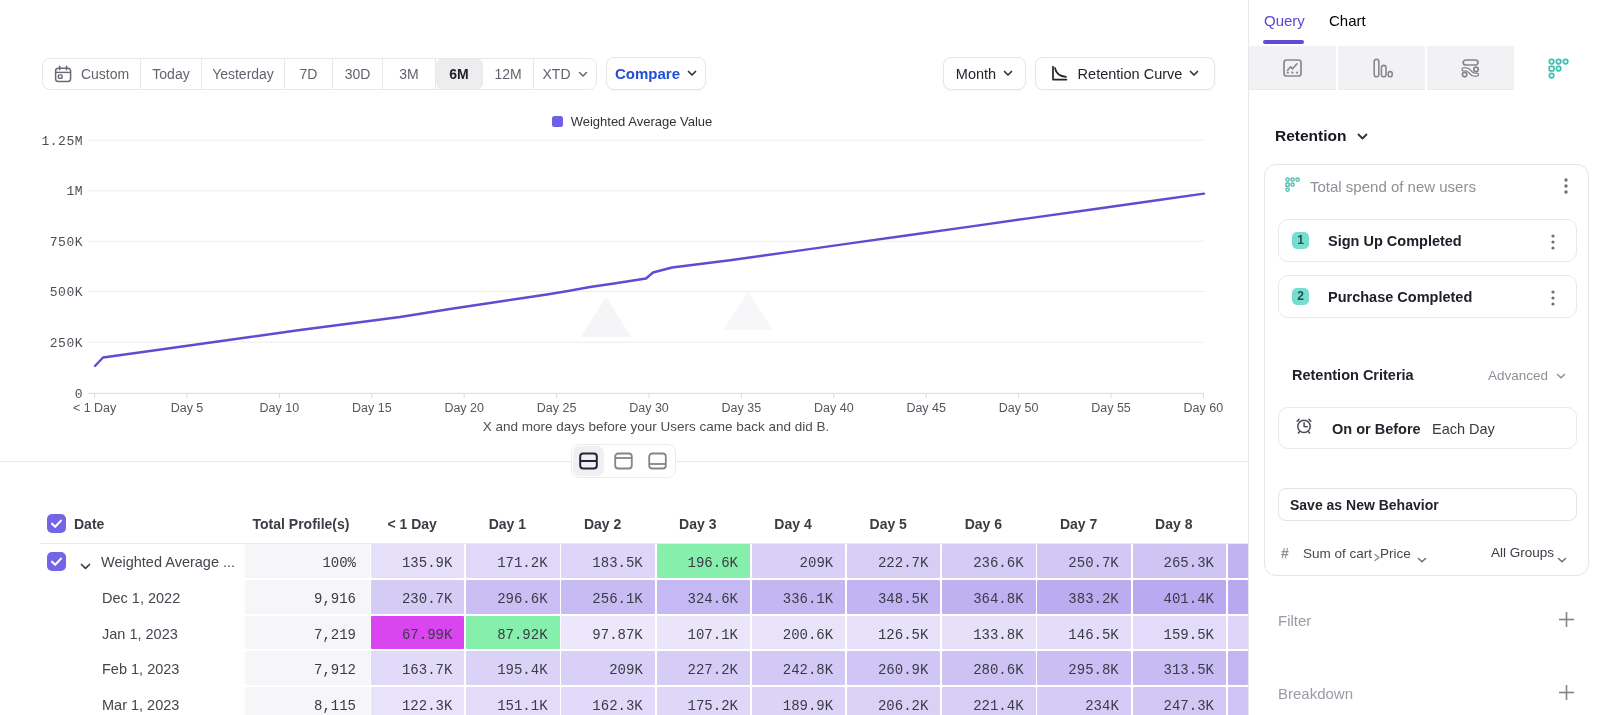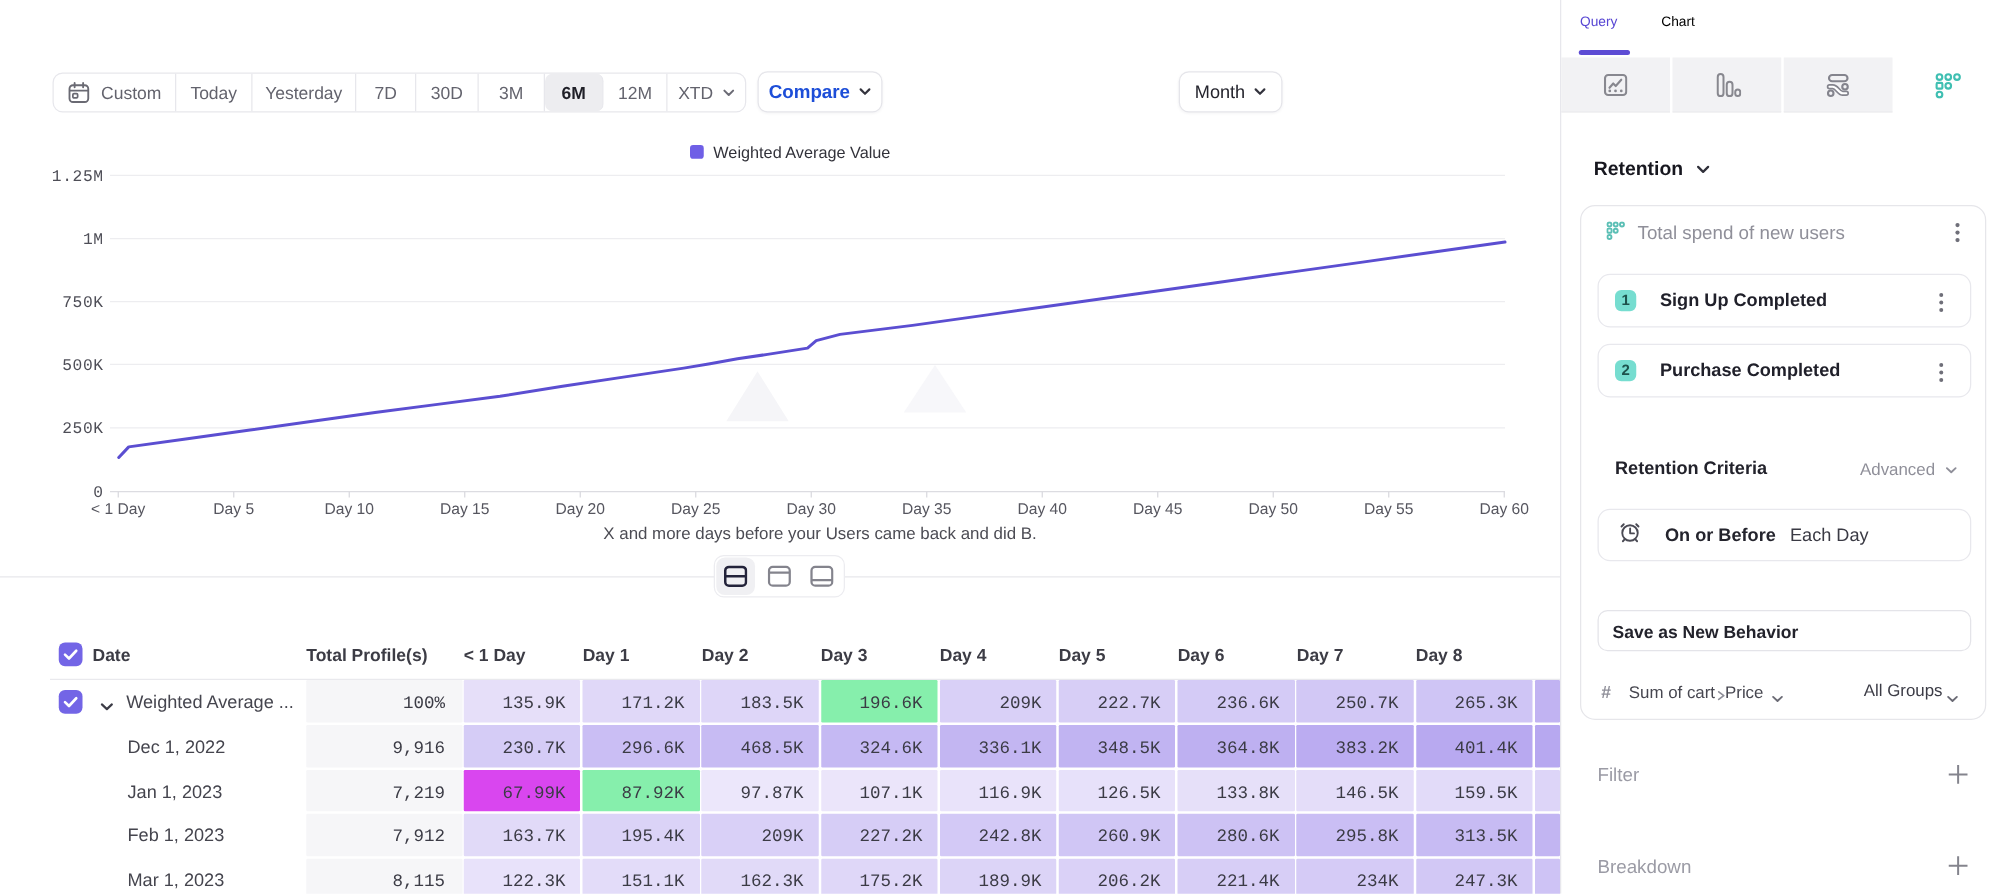--- a/index.html
+++ b/index.html
@@ -11,28 +11,28 @@
 .seg .it:last-child { border-right:none; }
 .seg .sel { background:#ededf0; color:#1f1f27; font-weight:700; border-radius:6px; }
 .btn { position:absolute; height:33px; border:1px solid #e5e5ea; border-radius:8px; background:#fff; display:flex; align-items:center; justify-content:center; font-size:14.5px; font-weight:500; color:#24242d; box-shadow:0 1px 2px rgba(20,20,40,0.04); }
 .chev { display:inline-block; margin-left:7px; }
 
 .legend { position:absolute; left:8px; top:114px; width:1248px; text-align:center; font-size:13px; color:#32323a; }
 .legend .sq { display:inline-block; width:11px; height:11px; border-radius:2.5px; background:#6f5fe6; vertical-align:-1px; margin-right:8px; }
 .ylab { font-family:"Liberation Mono", monospace; font-size:13px; fill:#4e4e57; letter-spacing:0.5px; }
 .xlab { font-size:12.5px; fill:#56565f; }
 
-.th { position:absolute; font-size:14px; font-weight:700; color:#3c3c45; line-height:38px; height:38px; text-align:left; }
+.th { position:absolute; font-size:14px; font-weight:700; color:#3c3c45; line-height:38px; height:38px; text-align:center; }
 .cell { position:absolute; font-family:"Liberation Mono", monospace; font-size:14px; color:#3b3b45; text-align:right; padding-right:12px; border-radius:1px; }
 .cell.gray { background:#f6f6f8; padding-right:14px; }
 .dlab { position:absolute; font-size:14.5px; color:#45454e; }
 .cb { position:absolute; width:19px; height:19px; background:#7365e6; border-radius:5px; }
 
 #side { position:absolute; left:1248px; top:0; width:352px; height:715px; background:#fff; border-left:1px solid #e7e7ec; }
-.tabtxt { position:absolute; top:12px; font-size:11px; font-weight:500; }
+.tabtxt { position:absolute; top:12px; font-size:15px; font-weight:500; }
 .icontab { position:absolute; top:46px; height:44px; background:#f2f2f4; border-bottom:1px solid #ebebee; display:flex; align-items:center; justify-content:center; }
 .sideh { position:absolute; font-size:15.5px; font-weight:700; color:#17171f; }
 .card { position:absolute; border:1px solid #e6e6ea; border-radius:12px; background:#fff; }
 .stepcard { position:absolute; left:29px; width:299px; height:43px; border:1px solid #e8e8ed; border-radius:10px; background:#fff; display:flex; align-items:center; }
 .badge { width:17px; height:17px; border-radius:5px; background:#76ddd0; color:#1d524c; font-size:12px; font-weight:700; text-align:center; line-height:17px; margin-left:13px; }
 .steptxt { font-size:14.5px; font-weight:700; color:#20202a; margin-left:19px; }
 .kebab { position:absolute; }
 .graytxt { color:#8f8f99; }
 .plus { position:absolute; width:17px; height:17px; }
 </style></head>
@@ -57,20 +57,28 @@
   <div class="it sel" style="width:47px">6M</div>
   <div class="it" style="width:51px">12M</div>
   <div class="it" style="width:62px">XTD <svg class="chev" width="10" height="7" viewBox="0 0 10 7">
           <path d="M1.5 1.5 L5 5 L8.5 1.5" fill="none" stroke="#6b6b75" stroke-width="1.6" stroke-linecap="round" stroke-linejoin="round"></path>
         </svg></div>
 </div>
 <div class="btn" style="left:606px;top:57px;width:100px;font-weight:700;font-size:15px;color:#1d4ed8">Compare<svg class="chev" width="10" height="7" viewBox="0 0 10 7">
         <path d="M1.5 1.5 L5 5 L8.5 1.5" fill="none" stroke="#34343e" stroke-width="1.7" stroke-linecap="round" stroke-linejoin="round"></path>
       </svg></div>
 <div class="btn" style="left:943px;top:57px;width:83px">Month<svg class="chev" width="10" height="7" viewBox="0 0 10 7">
+        <path d="M1.5 1.5 L5 5 L8.5 1.5" fill="none" stroke="#34343e" stroke-width="1.7" stroke-linecap="round" stroke-linejoin="round"></path>
+      </svg></div>
+<div class="btn" style="left:1035px;top:57px;width:180px">
+  <svg width="17" height="17" viewBox="0 0 17 17" style="margin-right:10px">
+        <path d="M2 1.5 V14.6 H15.5" fill="none" stroke="#24242d" stroke-width="1.7" stroke-linecap="round" stroke-linejoin="round"></path>
+        <path d="M4 3 C5 8.5 8 11.3 15 11.8" fill="none" stroke="#24242d" stroke-width="1.7" stroke-linecap="round"></path>
+      </svg>
+  Retention Curve<svg class="chev" width="10" height="7" viewBox="0 0 10 7">
         <path d="M1.5 1.5 L5 5 L8.5 1.5" fill="none" stroke="#34343e" stroke-width="1.7" stroke-linecap="round" stroke-linejoin="round"></path>
       </svg></div>
 
 <div class="legend"><span class="sq"></span>Weighted Average Value</div>
 
 <svg class="abs" style="left:0;top:100px" width="1248" height="320" viewBox="0 0 1248 320">
 <polygon points="581,237 606,197 631,237" fill="#f5f5f8"></polygon>
 <polygon points="723,230 748,192 773,230" fill="#f7f7fa"></polygon>
 <line x1="88" y1="40.2" x2="1204" y2="40.2" stroke="#ededf0" stroke-width="1"></line>
 <text x="83" y="44.7" text-anchor="end" class="ylab">1.25M</text>
@@ -167,35 +175,35 @@
 <div class="cell" style="left:751.8px;top:544.2px;width:93.4px;height:33.9px;line-height:39.9px;background:rgb(217,208,247)">209K</div>
 <div class="cell" style="left:847.0px;top:544.2px;width:93.4px;height:33.9px;line-height:39.9px;background:rgb(215,206,246)">222.7K</div>
 <div class="cell" style="left:942.2px;top:544.2px;width:93.4px;height:33.9px;line-height:39.9px;background:rgb(212,203,246)">236.6K</div>
 <div class="cell" style="left:1037.4px;top:544.2px;width:93.4px;height:33.9px;line-height:39.9px;background:rgb(210,200,245)">250.7K</div>
 <div class="cell" style="left:1132.6px;top:544.2px;width:93.4px;height:33.9px;line-height:39.9px;background:rgb(207,197,245)">265.3K</div>
 <div class="cell" style="left:1227.8px;top:544.2px;width:20.2px;height:33.9px;background:rgb(193,179,242)"></div>
 <div class="dlab" style="left:102px;top:579.9px;height:33.9px;line-height:36.9px">Dec 1, 2022</div>
 <div class="cell gray" style="left:245px;top:579.9px;width:125px;height:33.9px;line-height:39.9px">9,916</div>
 <div class="cell" style="left:371.0px;top:579.9px;width:93.4px;height:33.9px;line-height:39.9px;background:rgb(213,204,246)">230.7K</div>
 <div class="cell" style="left:466.2px;top:579.9px;width:93.4px;height:33.9px;line-height:39.9px;background:rgb(202,190,244)">296.6K</div>
-<div class="cell" style="left:561.4px;top:579.9px;width:93.4px;height:33.9px;line-height:39.9px;background:rgb(199,187,243)">468.5K</div>
+<div class="cell" style="left:561.4px;top:579.9px;width:93.4px;height:33.9px;line-height:39.9px;background:rgb(199,187,243)">256.1K</div>
 <div class="cell" style="left:656.6px;top:579.9px;width:93.4px;height:33.9px;line-height:39.9px;background:rgb(197,185,243)">324.6K</div>
 <div class="cell" style="left:751.8px;top:579.9px;width:93.4px;height:33.9px;line-height:39.9px;background:rgb(195,182,242)">336.1K</div>
 <div class="cell" style="left:847.0px;top:579.9px;width:93.4px;height:33.9px;line-height:39.9px;background:rgb(193,180,242)">348.5K</div>
 <div class="cell" style="left:942.2px;top:579.9px;width:93.4px;height:33.9px;line-height:39.9px;background:rgb(190,176,241)">364.8K</div>
 <div class="cell" style="left:1037.4px;top:579.9px;width:93.4px;height:33.9px;line-height:39.9px;background:rgb(187,172,241)">383.2K</div>
 <div class="cell" style="left:1132.6px;top:579.9px;width:93.4px;height:33.9px;line-height:39.9px;background:rgb(184,169,240)">401.4K</div>
 <div class="cell" style="left:1227.8px;top:579.9px;width:20.2px;height:33.9px;background:rgb(183,168,240)"></div>
 <div class="dlab" style="left:102px;top:615.6px;height:33.9px;line-height:36.9px">Jan 1, 2023</div>
 <div class="cell gray" style="left:245px;top:615.6px;width:125px;height:33.9px;line-height:39.9px">7,219</div>
 <div class="cell" style="left:371.0px;top:615.6px;width:93.4px;height:33.9px;line-height:39.9px;background:#d946ef">67.99K</div>
 <div class="cell" style="left:466.2px;top:615.6px;width:93.4px;height:33.9px;line-height:39.9px;background:#86efac">87.92K</div>
 <div class="cell" style="left:561.4px;top:615.6px;width:93.4px;height:33.9px;line-height:39.9px;background:rgb(236,231,251)">97.87K</div>
 <div class="cell" style="left:656.6px;top:615.6px;width:93.4px;height:33.9px;line-height:39.9px;background:rgb(235,229,250)">107.1K</div>
-<div class="cell" style="left:751.8px;top:615.6px;width:93.4px;height:33.9px;line-height:39.9px;background:rgb(233,227,250)">116.9K</div>
+<div class="cell" style="left:751.8px;top:615.6px;width:93.4px;height:33.9px;line-height:39.9px;background:rgb(233,227,250)">200.6K</div>
 <div class="cell" style="left:847.0px;top:615.6px;width:93.4px;height:33.9px;line-height:39.9px;background:rgb(231,225,250)">126.5K</div>
 <div class="cell" style="left:942.2px;top:615.6px;width:93.4px;height:33.9px;line-height:39.9px;background:rgb(230,224,249)">133.8K</div>
 <div class="cell" style="left:1037.4px;top:615.6px;width:93.4px;height:33.9px;line-height:39.9px;background:rgb(228,221,249)">146.5K</div>
 <div class="cell" style="left:1132.6px;top:615.6px;width:93.4px;height:33.9px;line-height:39.9px;background:rgb(226,219,249)">159.5K</div>
 <div class="cell" style="left:1227.8px;top:615.6px;width:20.2px;height:33.9px;background:rgb(221,213,248)"></div>
 <div class="dlab" style="left:102px;top:651.3px;height:33.9px;line-height:36.9px">Feb 1, 2023</div>
 <div class="cell gray" style="left:245px;top:651.3px;width:125px;height:33.9px;line-height:39.9px">7,912</div>
 <div class="cell" style="left:371.0px;top:651.3px;width:93.4px;height:33.9px;line-height:39.9px;background:rgb(225,218,248)">163.7K</div>
 <div class="cell" style="left:466.2px;top:651.3px;width:93.4px;height:33.9px;line-height:39.9px;background:rgb(219,211,247)">195.4K</div>
 <div class="cell" style="left:561.4px;top:651.3px;width:93.4px;height:33.9px;line-height:39.9px;background:rgb(217,208,247)">209K</div>

